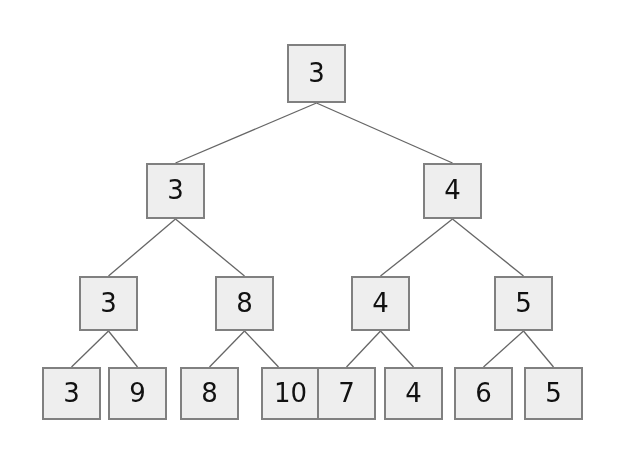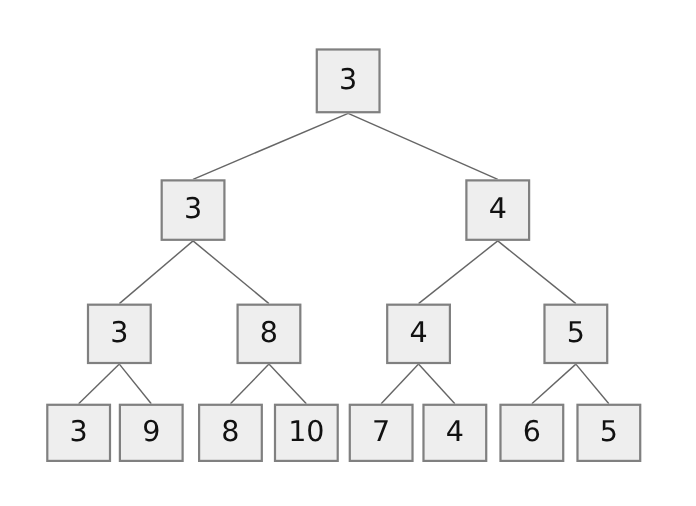--- a/index.html
+++ b/index.html
@@ -87,21 +87,21 @@
       </div>
       <div class="tree-node" style="left: 42px; top: 367px; width: 59px; height: 53px; background: rgb(238, 238, 238); border-color: rgb(128, 128, 128); color: rgb(17, 17, 17);">
         <span class="node-label">3</span>
       </div>
       <div class="tree-node" style="left: 108px; top: 367px; width: 59px; height: 53px; background: rgb(238, 238, 238); border-color: rgb(128, 128, 128); color: rgb(17, 17, 17);">
         <span class="node-label">9</span>
       </div>
       <div class="tree-node" style="left: 180px; top: 367px; width: 59px; height: 53px; background: rgb(238, 238, 238); border-color: rgb(128, 128, 128); color: rgb(17, 17, 17);">
         <span class="node-label">8</span>
       </div>
-      <div class="tree-node" style="left: 249px; top: 367px; width: 59px; height: 53px; background: rgb(238, 238, 238); border-color: rgb(128, 128, 128); color: rgb(17, 17, 17);">
+      <div class="tree-node" style="left: 261px; top: 367px; width: 59px; height: 53px; background: rgb(238, 238, 238); border-color: rgb(128, 128, 128); color: rgb(17, 17, 17);">
         <span class="node-label">10</span>
       </div>
       <div class="tree-node" style="left: 317px; top: 367px; width: 59px; height: 53px; background: rgb(238, 238, 238); border-color: rgb(128, 128, 128); color: rgb(17, 17, 17);">
         <span class="node-label">7</span>
       </div>
       <div class="tree-node" style="left: 384px; top: 367px; width: 59px; height: 53px; background: rgb(238, 238, 238); border-color: rgb(128, 128, 128); color: rgb(17, 17, 17);">
         <span class="node-label">4</span>
       </div>
       <div class="tree-node" style="left: 454px; top: 367px; width: 59px; height: 53px; background: rgb(238, 238, 238); border-color: rgb(128, 128, 128); color: rgb(17, 17, 17);">
         <span class="node-label">6</span>

